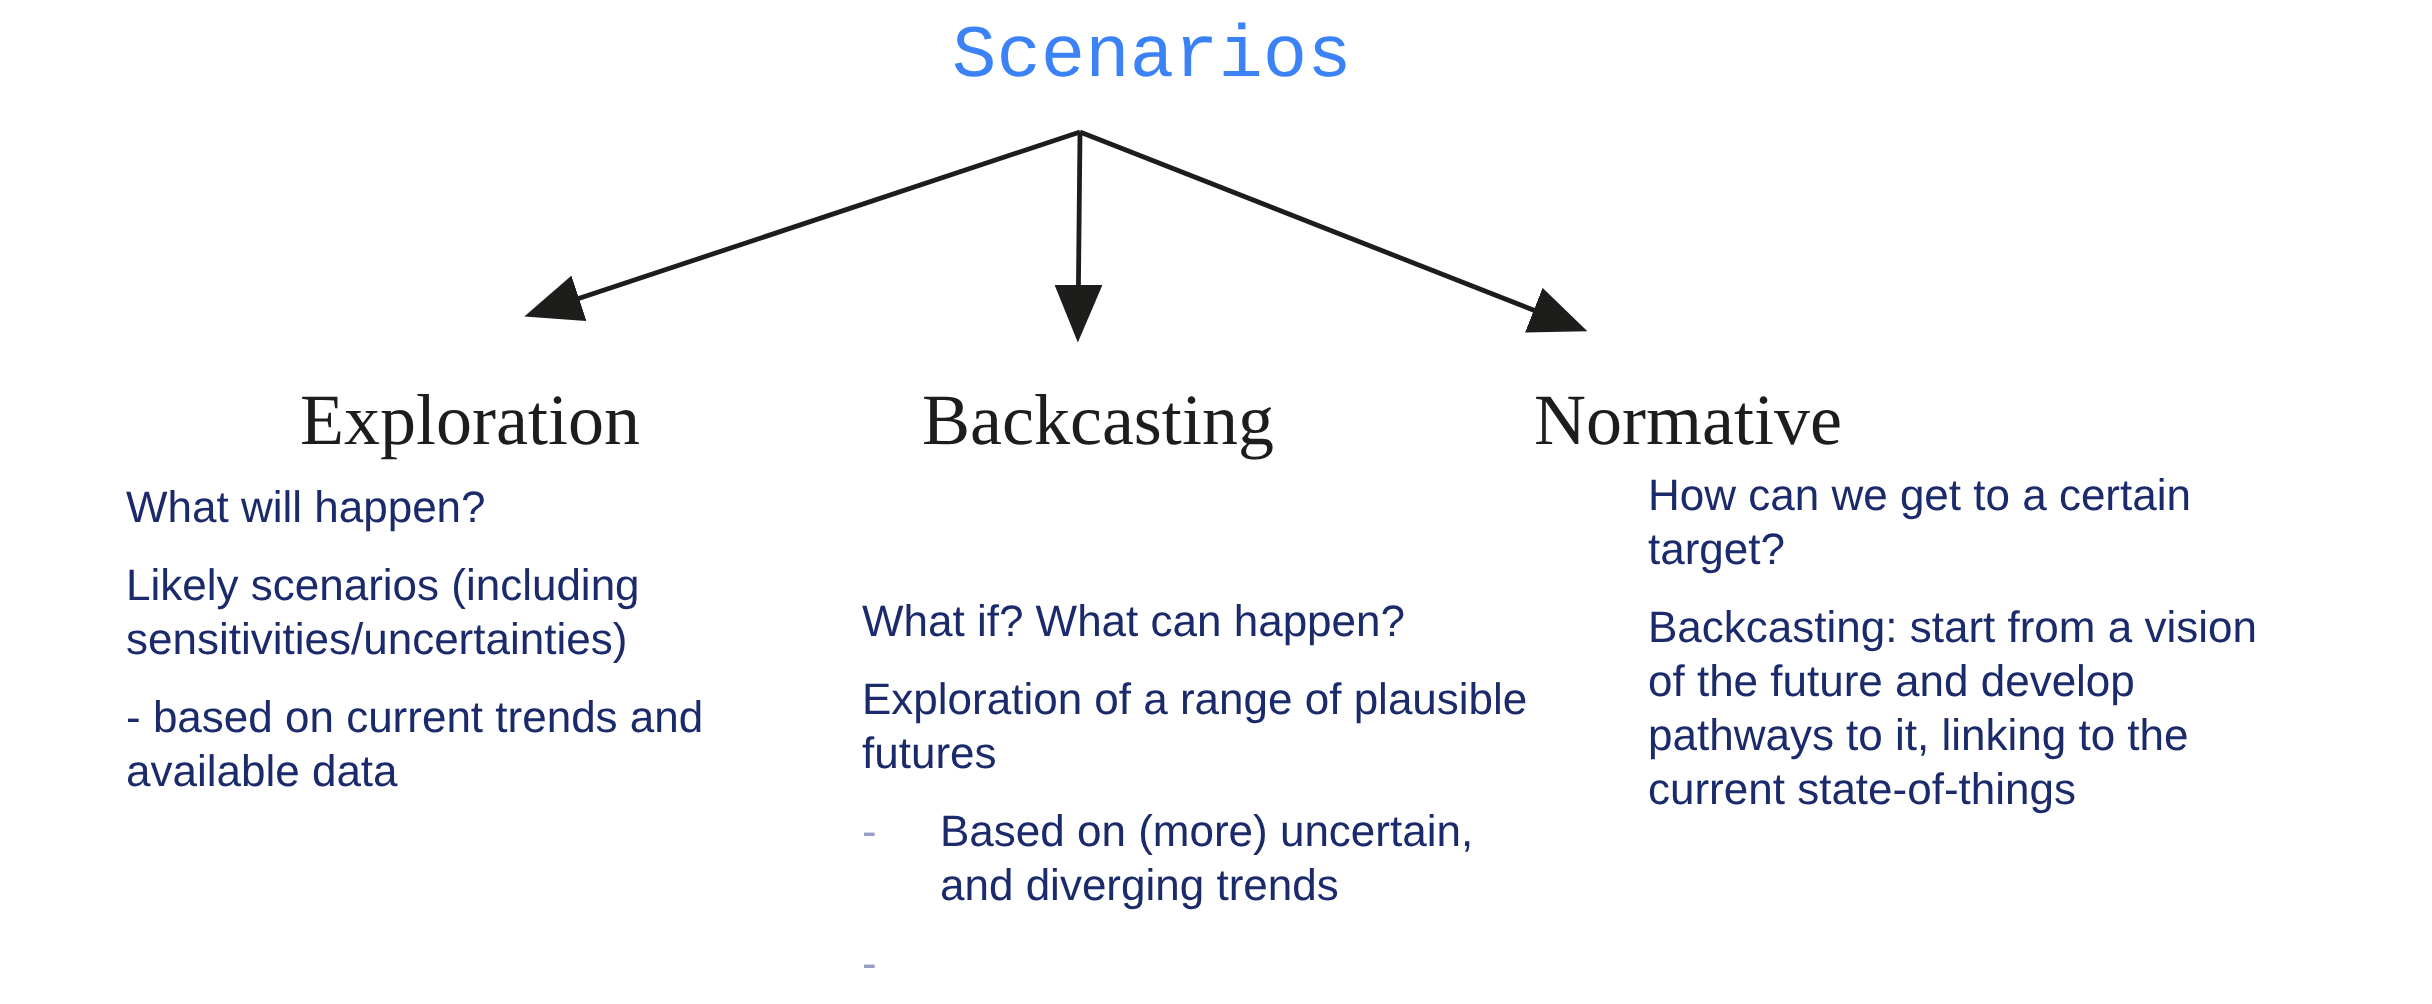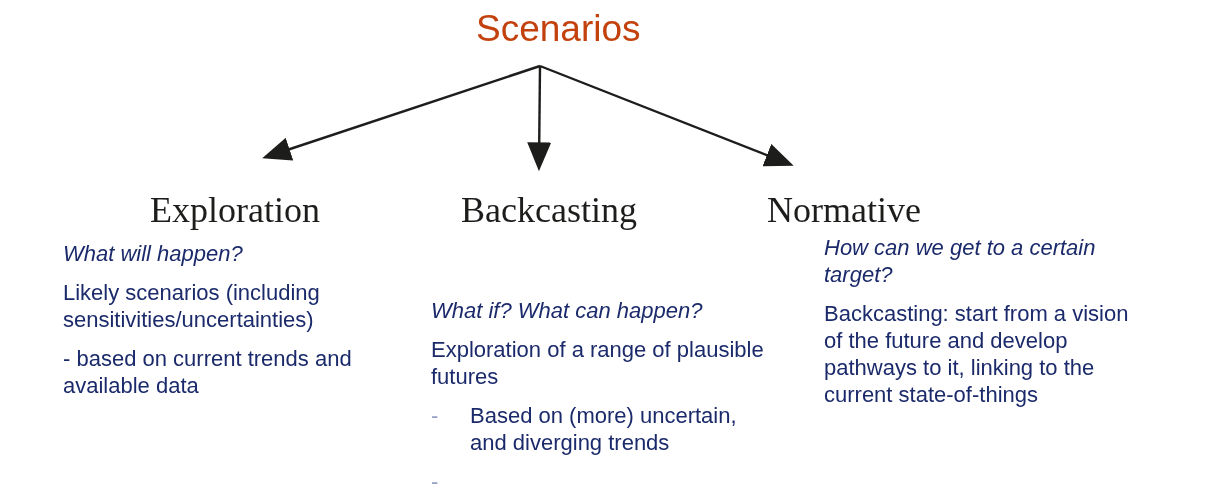--- a/index.html
+++ b/index.html
@@ -14,24 +14,24 @@
   .arrows-svg {
     position: absolute;
     left: 0; top: 0;
     width: 1216px; height: 502px;
     pointer-events: none;
   }
   .diagram-title {
     position: absolute;
     left: 476px;
     top: 8px;
-    font-family: Liberation Sans, sans-serif;
+    font-family: Liberation Mono, monospace;
     font-size: 37px;
     line-height: 42px;
-    color: #c2410c;
+    color: #3b82f6;
     white-space: nowrap;
   }
   .branch-heading {
     position: absolute;
     top: 190px;
     font-family: "Liberation Serif", serif;
     font-size: 36px;
     line-height: 40px;
     color: #1d1d1b;
     white-space: nowrap;
@@ -44,21 +44,20 @@
     position: absolute;
     color: #1b2a6b;
     font-size: 22px;
     line-height: 27px;
   }
   .c1 { left: 63px;  top: 240px; width: 315px; }
   .c2 { left: 431px; top: 250px; width: 372px; margin-top: 47px; }
   .c3 { left: 824px; top: 234px; width: 325px; }
 
   .question {
-    font-style: italic;
     margin: 0 0 12px 0;
     white-space: pre-line;
   }
   .para {
     margin: 0 0 12px 0;
     white-space: pre-line;
   }
   .bullet {
     display: flex;
     margin: 0 0 12px 0;

